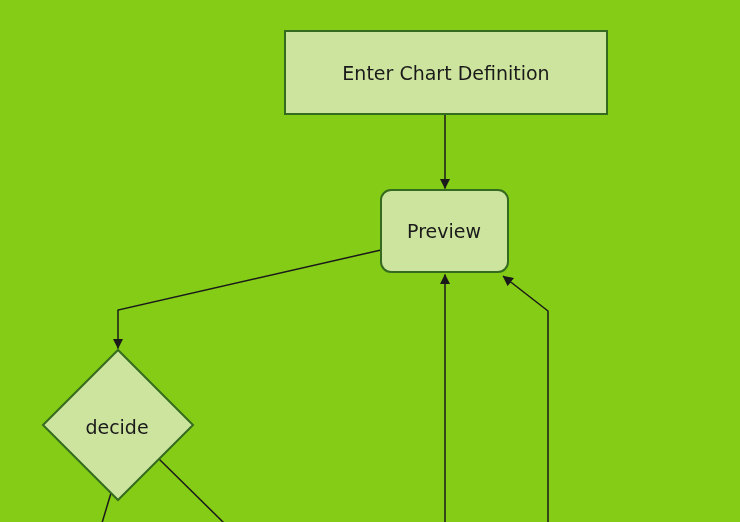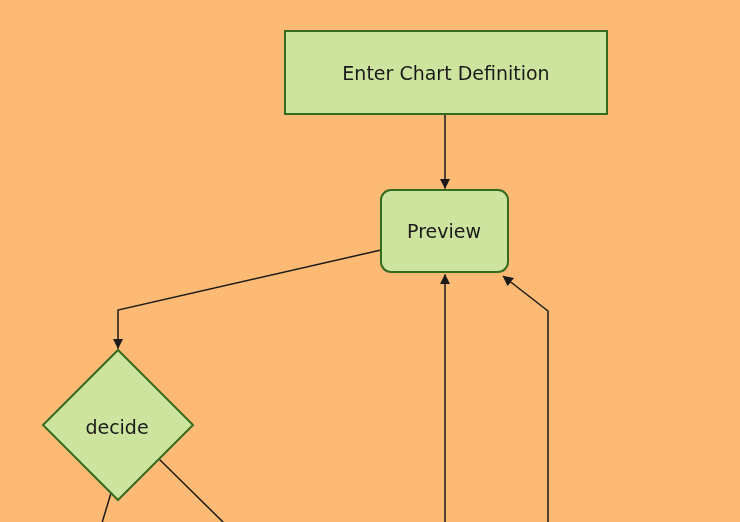--- a/index.html
+++ b/index.html
@@ -4,21 +4,21 @@
 <style>
   html, body {
     margin: 0;
     padding: 0;
     background: #ffffff;
   }
   .stage {
     position: relative;
     width: 740px;
     height: 522px;
-    background: #fdba74;
+    background: #84cc16;
     overflow: hidden;
   }
   .stage svg {
     position: absolute;
     top: 0;
     left: 0;
     display: block;
   }
   .edge {
     fill: none;

